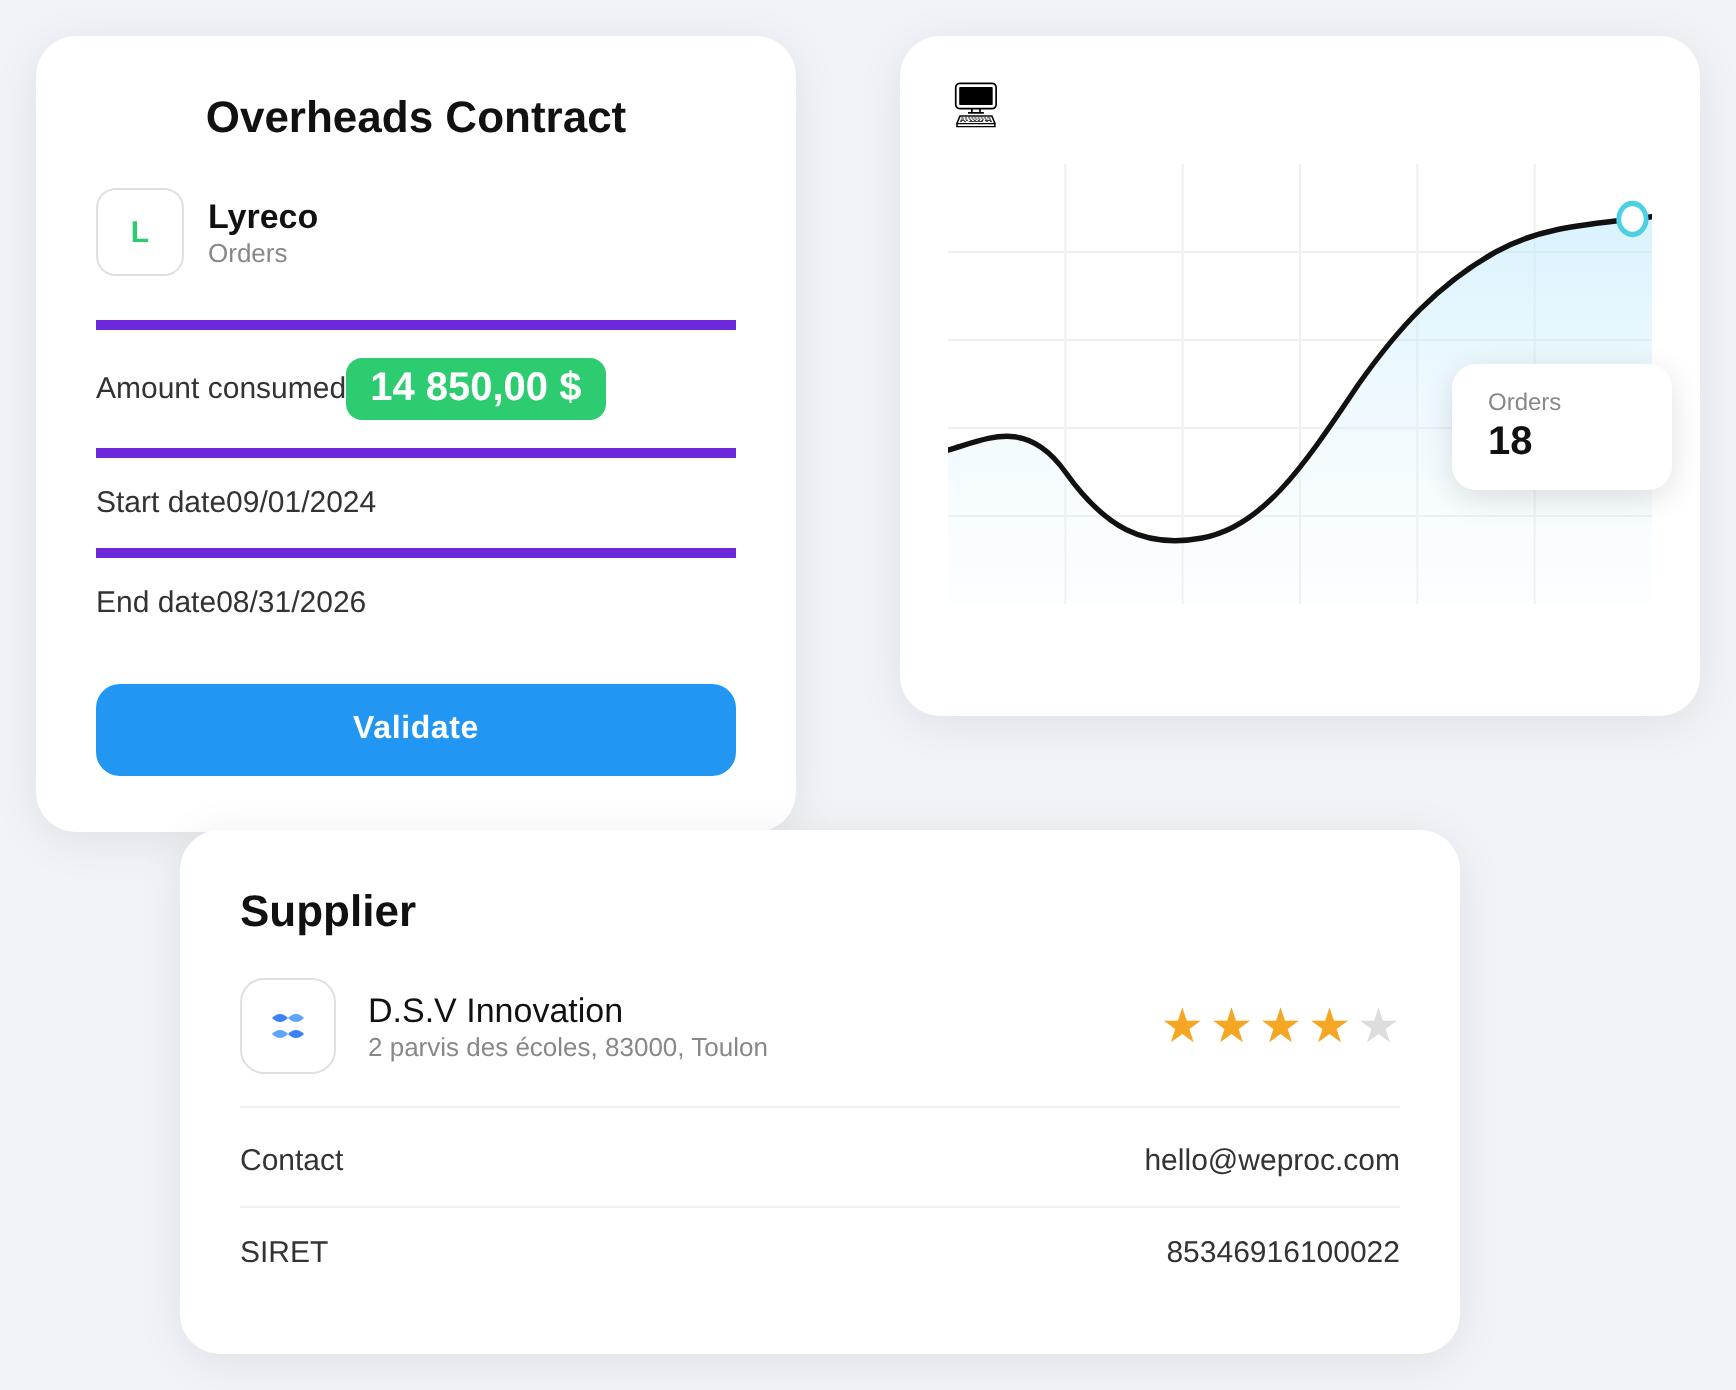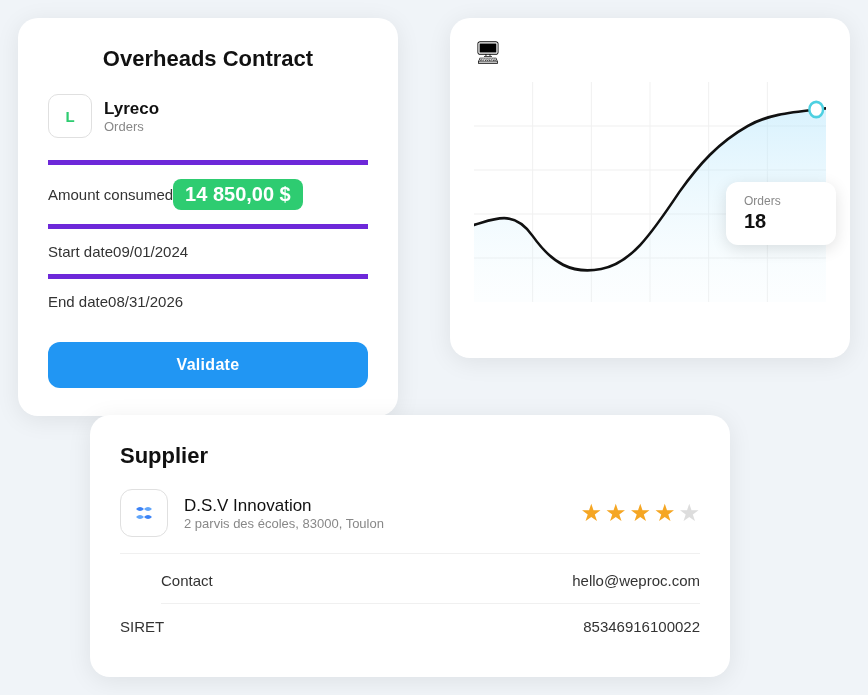--- a/index.html
+++ b/index.html
@@ -269,21 +269,20 @@
     }
 
     .star-filled { color: #f5a623; }
     .star-empty { color: #ddd; }
 
     .contact-row {
       display: flex;
       justify-content: space-between;
       padding: 14px 0;
       border-bottom: 1px solid #f0f0f0;
-      margin-left: 41px;
     }
 
     .siret-row {
       display: flex;
       justify-content: space-between;
       padding: 14px 0;
     }
 
     .row-label {
       font-size: 15px;

